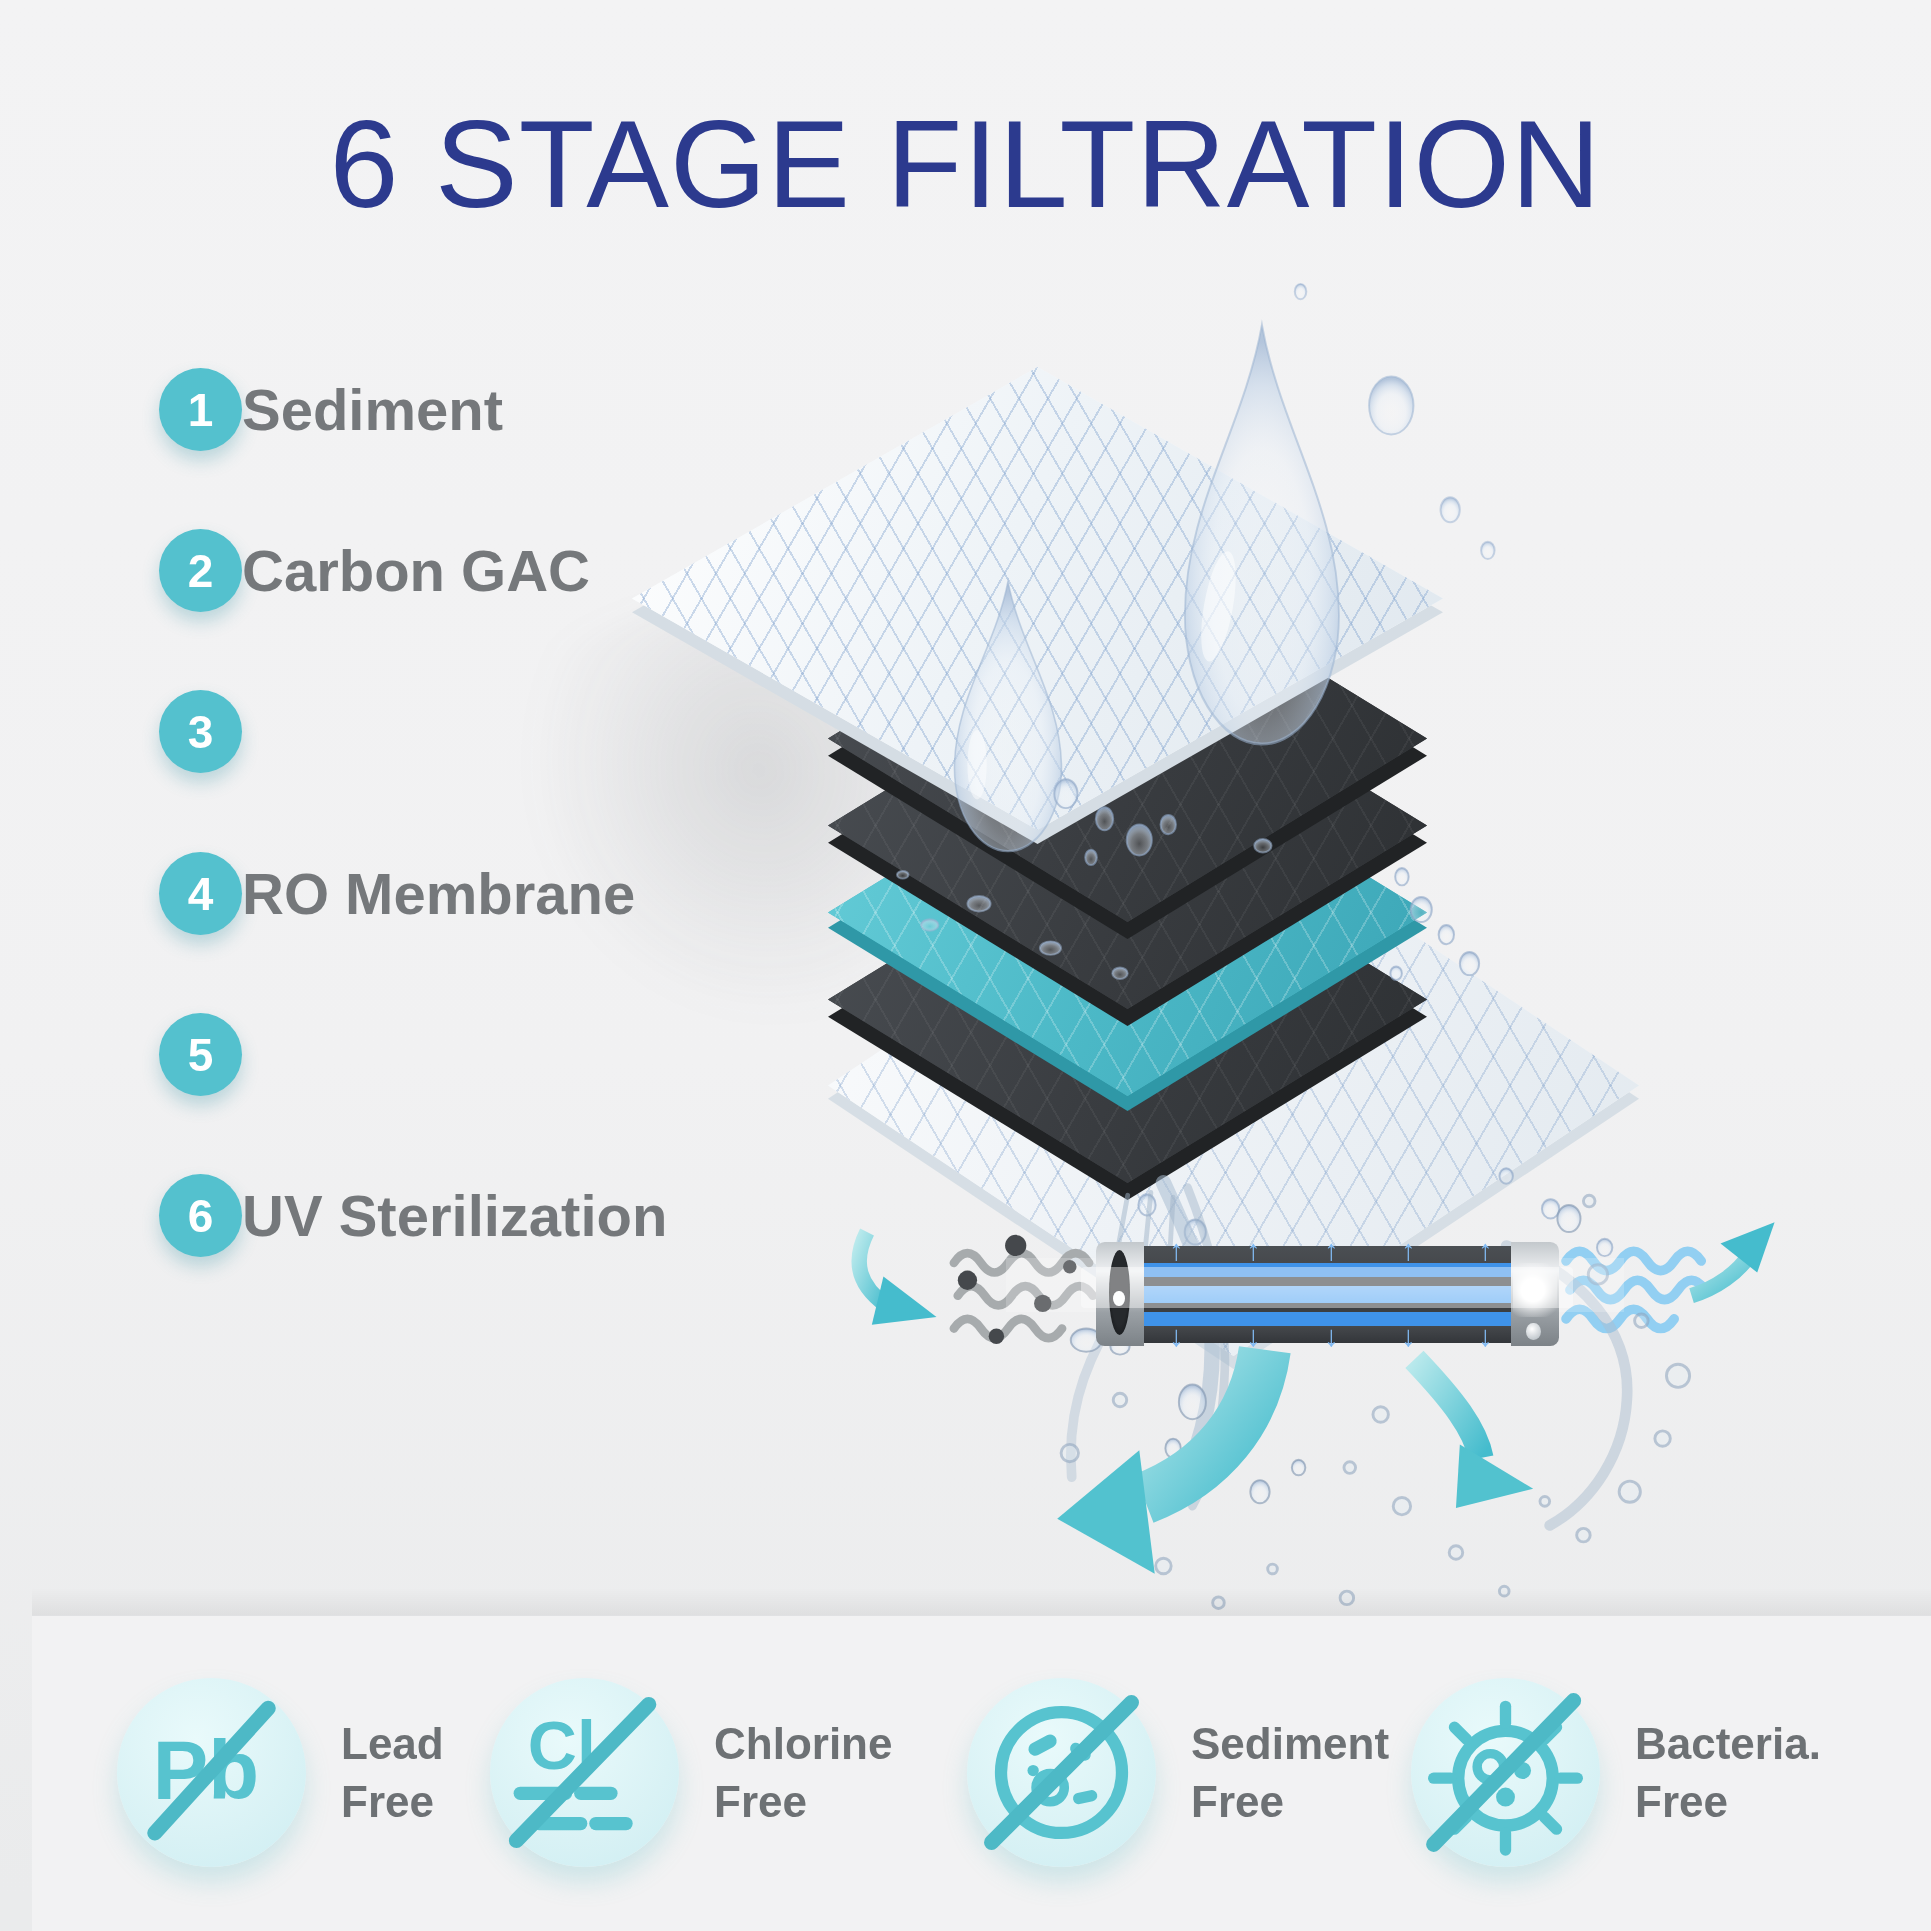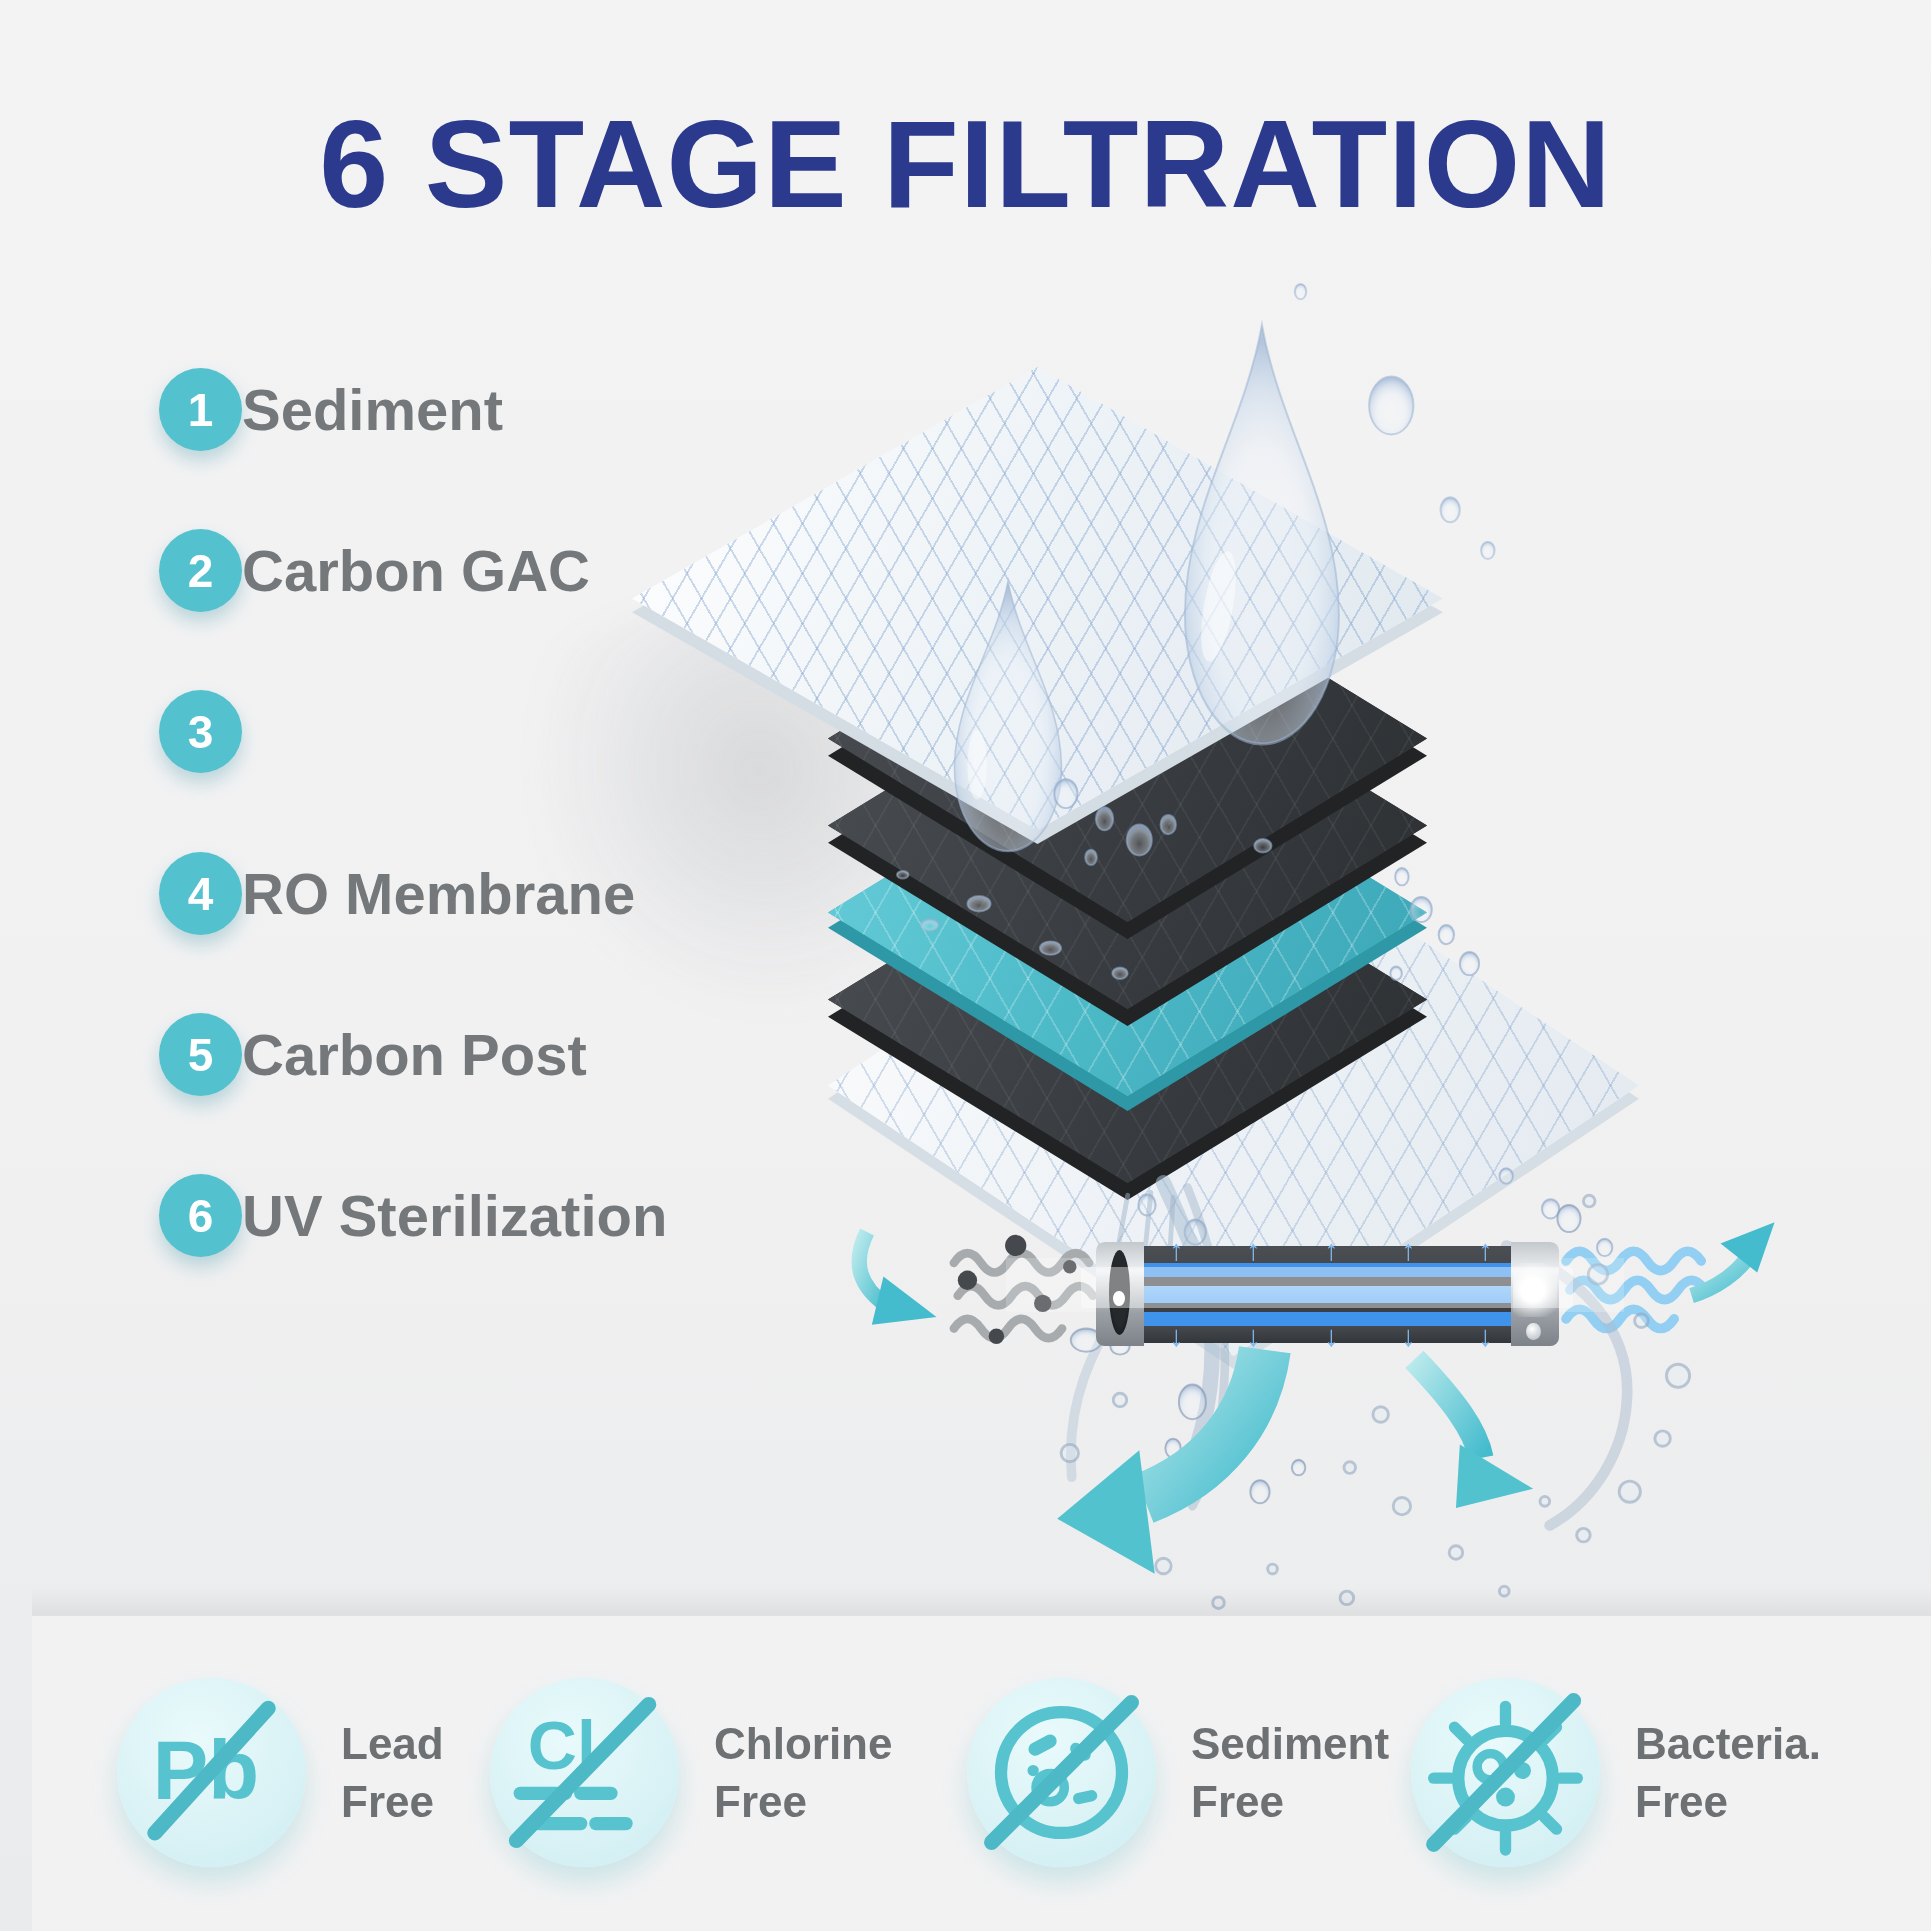--- a/index.html
+++ b/index.html
@@ -4,21 +4,21 @@
 <style>
   html,body{margin:0;padding:0;background:#dfe0e2;}
   .canvas{
     position:relative;width:1931px;height:1931px;overflow:hidden;
     font-family:"Liberation Sans","DejaVu Sans",sans-serif;
     background:linear-gradient(180deg,#f3f3f4 0%,#f1f1f2 55%,#eaebec 98%);
   }
   
   .title{
     position:absolute;top:93px;left:0;width:100%;text-align:center;
-    font-size:124px;font-weight:700;letter-spacing:1px;color:#2c3a8e;z-index:45;
+    font-size:124px;font-weight:400;letter-spacing:1px;color:#2c3a8e;z-index:45;
   }
   
   .stage{position:absolute;left:159px;display:flex;align-items:center;z-index:45;}
   .snum{
     width:83px;height:83px;border-radius:50%;background:#54c1ce;
     color:#ffffff;font-size:46px;font-weight:700;display:flex;align-items:center;justify-content:center;
     box-shadow:0 9.7px 17.4px rgba(60,150,165,.30);
   }
   .slabel{font-size:58px;font-weight:700;color:#75787b;white-space:nowrap;}
   
@@ -110,21 +110,20 @@
   </div>
   <div class="stage" style="top:690px">
     <div class="snum">3</div>
   </div>
   <div class="stage" style="top:852px">
     <div class="snum">4</div>
     <div class="slabel">RO Membrane</div>
   </div>
   <div class="stage" style="top:1013px">
     <div class="snum">5</div>
-    <div class="slabel">Carbon Post</div>
   </div>
   <div class="stage" style="top:1174px">
     <div class="snum">6</div>
     <div class="slabel">UV Sterilization</div>
   </div>
 
   <div class="stack-shadow"></div>
 
   <div class="lay" style="left:828px;top:815px;width:811px;height:554px;z-index:6">
     <div class="side" style="top:13.5px;background:#d6dee5"></div>

